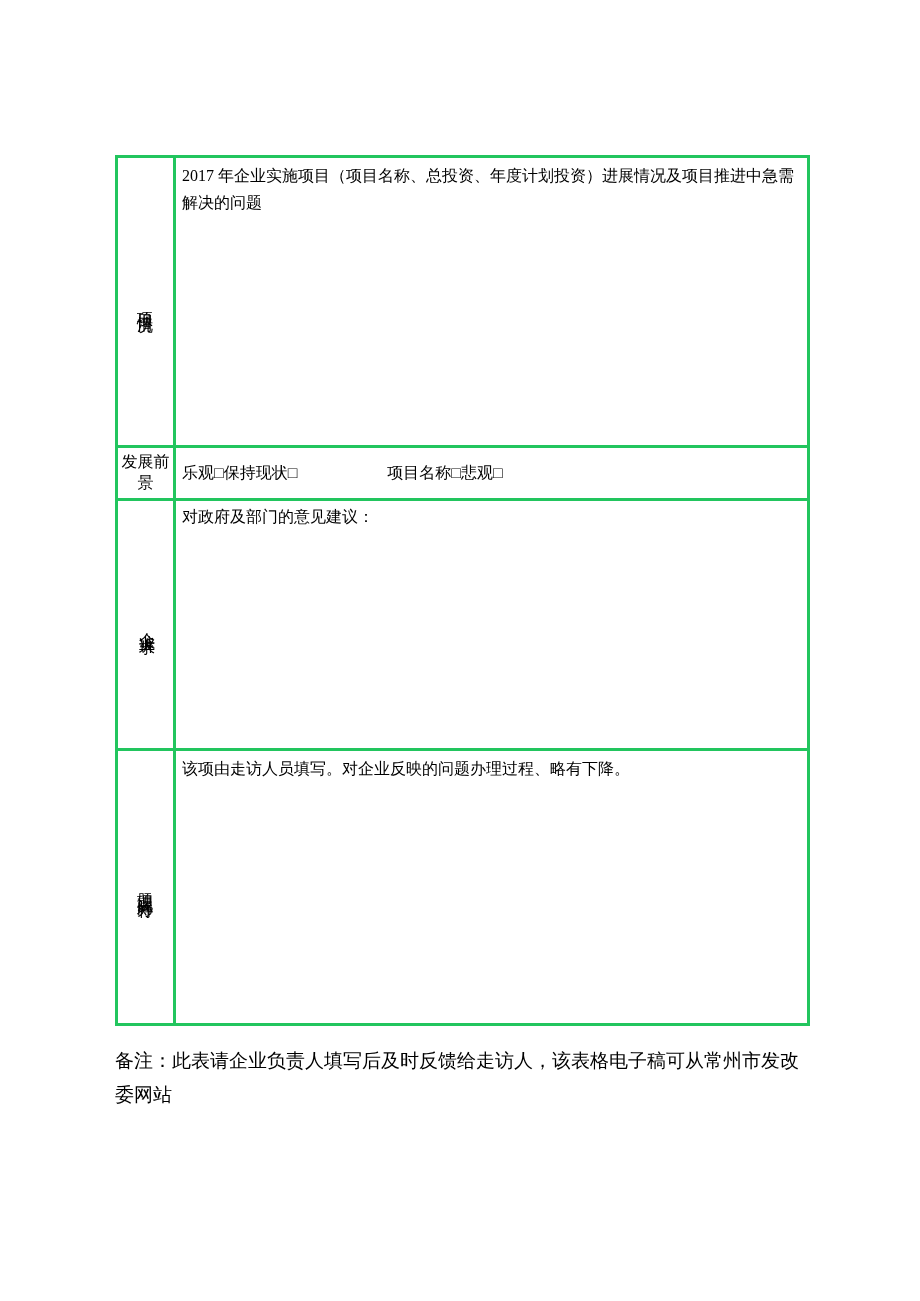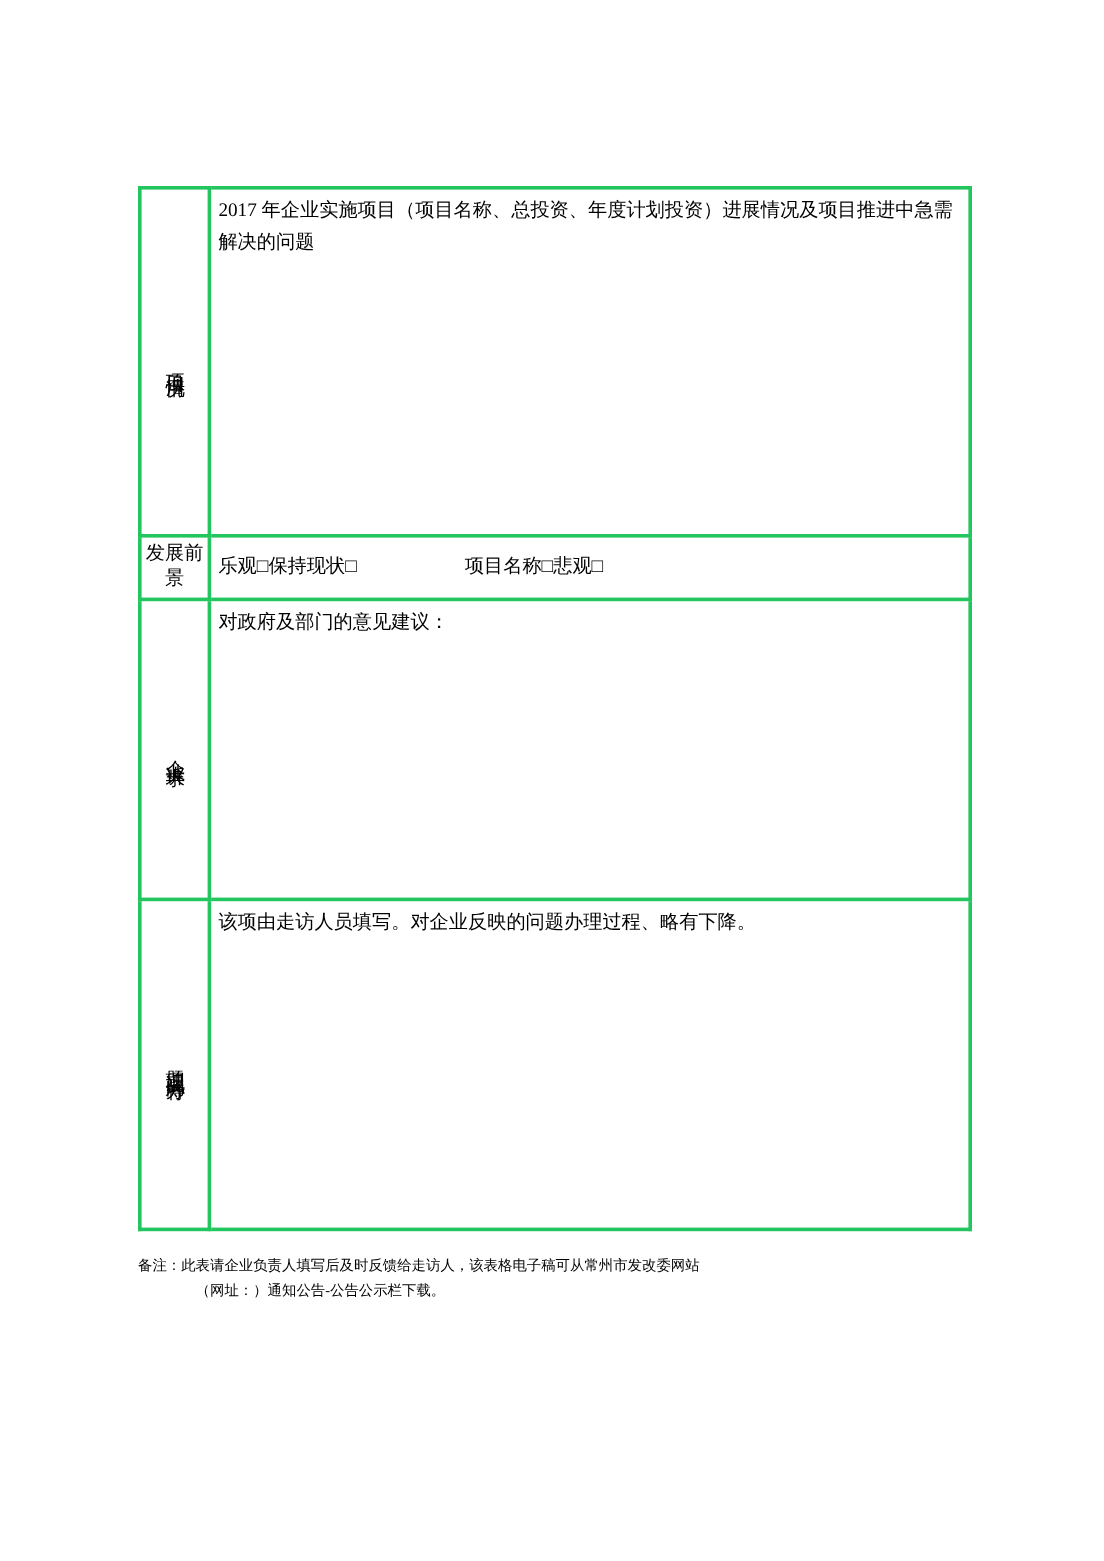--- a/index.html
+++ b/index.html
@@ -48,38 +48,39 @@
     }
     .row-outlook {
       height: 52px;
     }
     .row-outlook .label-col {
       line-height: 1.3;
       text-align: center;
     }
     .row-demand {
       height: 250px;
+      font-family: Liberation Mono, monospace;
     }
     .row-handling {
       height: 275px;
     }
     .outlook-content {
       vertical-align: middle !important;
     }
     .checkbox-group {
       display: inline-block;
     }
     .checkbox-group .gap {
       display: inline-block;
       width: 90px;
     }
     .footnote {
       margin-top: 18px;
       line-height: 1.8;
-      font-size: 12px;
+      font-size: 19px;
     }
     .footnote-line2 {
       padding-left: 48px;
     }
     .checkbox-symbol {
       font-family: sans-serif;
     }
   </style>
 </head>
 <body>
@@ -118,14 +119,13 @@
     </td>
     <td>
       <span>该项由走访人员填写。对企业反映的问题办理过程、略有下降。</span>
     </td>
   </tr>
 </tbody>
   </table>
 
 <div class="footnote">
   <div>备注：此表请企业负责人填写后及时反馈给走访人，该表格电子稿可从常州市发改委网站</div>
-  <div class="footnote-line2">（网址：）通知公告-公告公示栏下载。</div>
 </div>
 
 </body></html>

